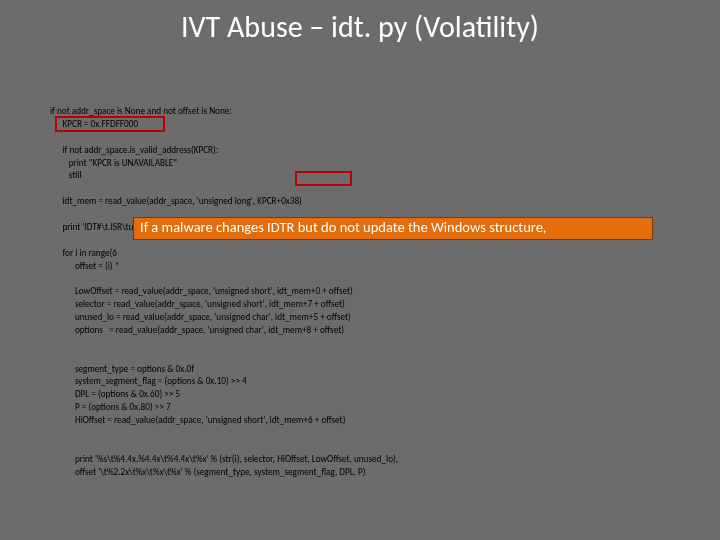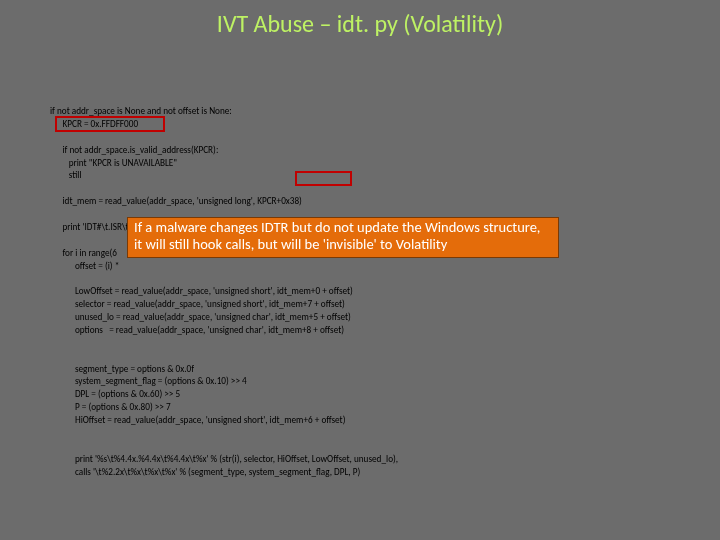--- a/index.html
+++ b/index.html
@@ -4,22 +4,22 @@
 <style>
   * { margin: 0; padding: 0; box-sizing: border-box; }
   body {
     width: 720px; height: 540px;
     background: #6c6c6c;
     font-family: "Calibri", "Segoe UI", sans-serif;
     overflow: hidden;
     position: relative;
   }
   .title {
-    color: #bef264;
-    font-size: 24px;
+    color: #ffffff;
+    font-size: 30px;
     text-align: center;
     padding-top: 10px;
     line-height: 1.15;
     font-weight: 400;
   }
   .code {
     position: absolute;
     top: 105px;
     left: 50px;
     right: 30px;
@@ -38,21 +38,21 @@
   .rbox2 { top: 171px; left: 295px; width: 57px; height: 15px; }
   .callout {
     position: absolute;
     background: #e46c0a;
     border: 1.5px solid #7a3a05;
     padding: 1px 6px 3px 6px;
     color: #fff;
     font-family: "Calibri","Segoe UI",sans-serif;
     line-height: 1.2;
   }
-  .callout1 { top: 217px; left: 127px; width: 432px; font-size: 14.5px; }
+  .callout1 { top: 217px; left: 133px; width: 520px; font-size: 14.5px; }
 </style>
 </head>
 <body>
 
 <h1 class="title">
   <span>IVT Abuse – idt. py (Volatility)</span><br>
 </h1>
 
 <div class="code"><span>if not addr_space is None and not offset is None:</span>
 <span>      KPCR = 0x.FFDFF000</span>
@@ -75,21 +75,20 @@
 <span></span>
 <span></span>
 <span>            segment_type = options &amp; 0x.0f</span>
 <span>            system_segment_flag = (options &amp; 0x.10) &gt;&gt; 4</span>
 <span>            DPL = (options &amp; 0x.60) &gt;&gt; 5</span>
 <span>            P = (options &amp; 0x.80) &gt;&gt; 7</span>
 <span>            HiOffset = read_value(addr_space, 'unsigned short', idt_mem+6 + offset)</span>
 <span></span>
 <span></span>
 <span>            print '%s\t%4.4x.%4.4x\t%4.4x\t%x' % (str(i), selector, HiOffset, LowOffset, unused_lo),</span>
-<span>            calls '\t%2.2x\t%x\t%x\t%x' % (segment_type, system_segment_flag, DPL, P)</span></div>
+<span>            offset '\t%2.2x\t%x\t%x\t%x' % (segment_type, system_segment_flag, DPL, P)</span></div>
 
 <div class="rbox rbox1"></div>
 <div class="rbox rbox2"></div>
 
 <div class="callout callout1">
   <span>If a malware changes IDTR but do not update the Windows structure,</span><br>
-  <span>it will still hook calls, but will be 'invisible' to Volatility</span>
 </div>
 
 </body></html>

